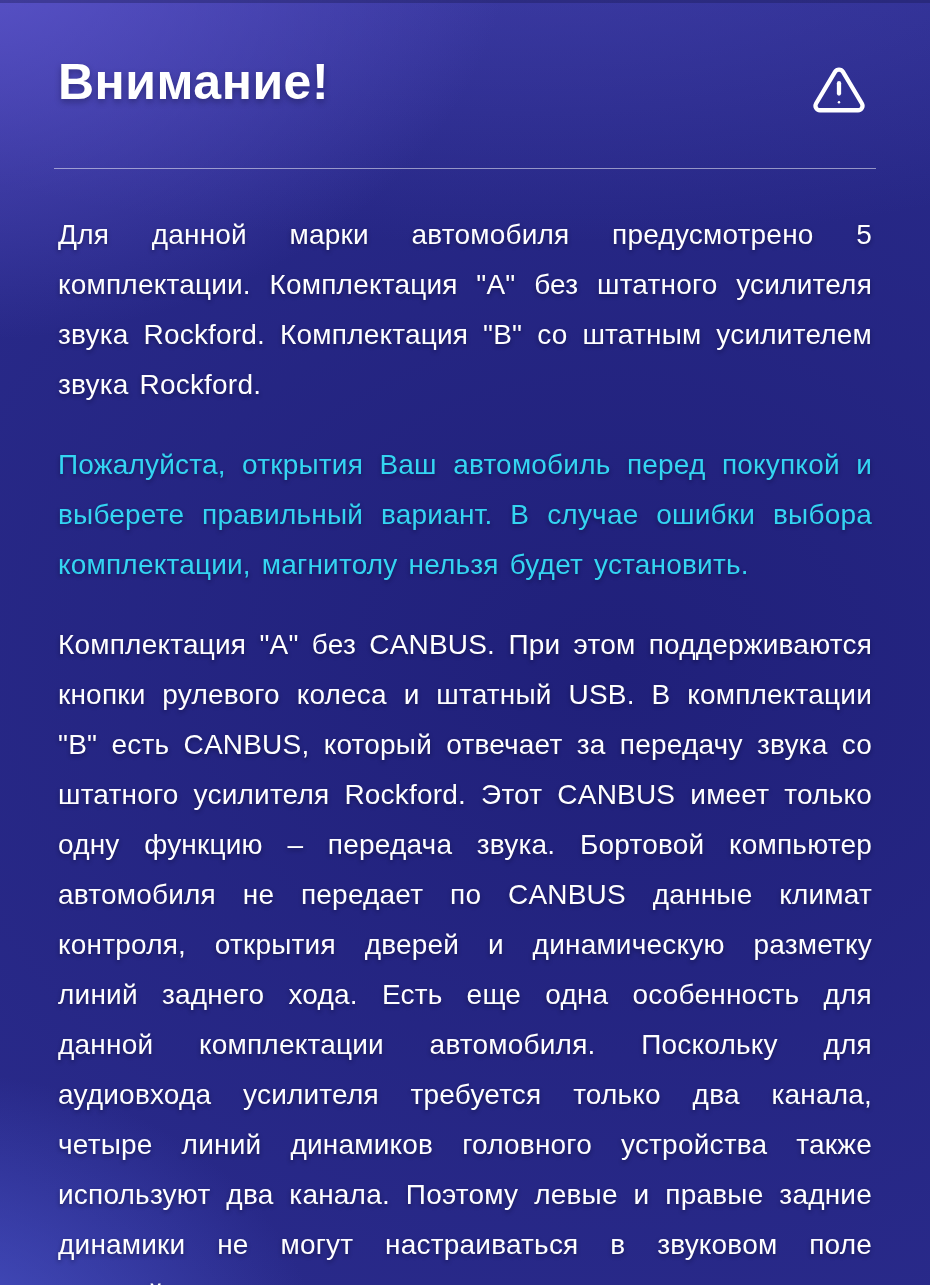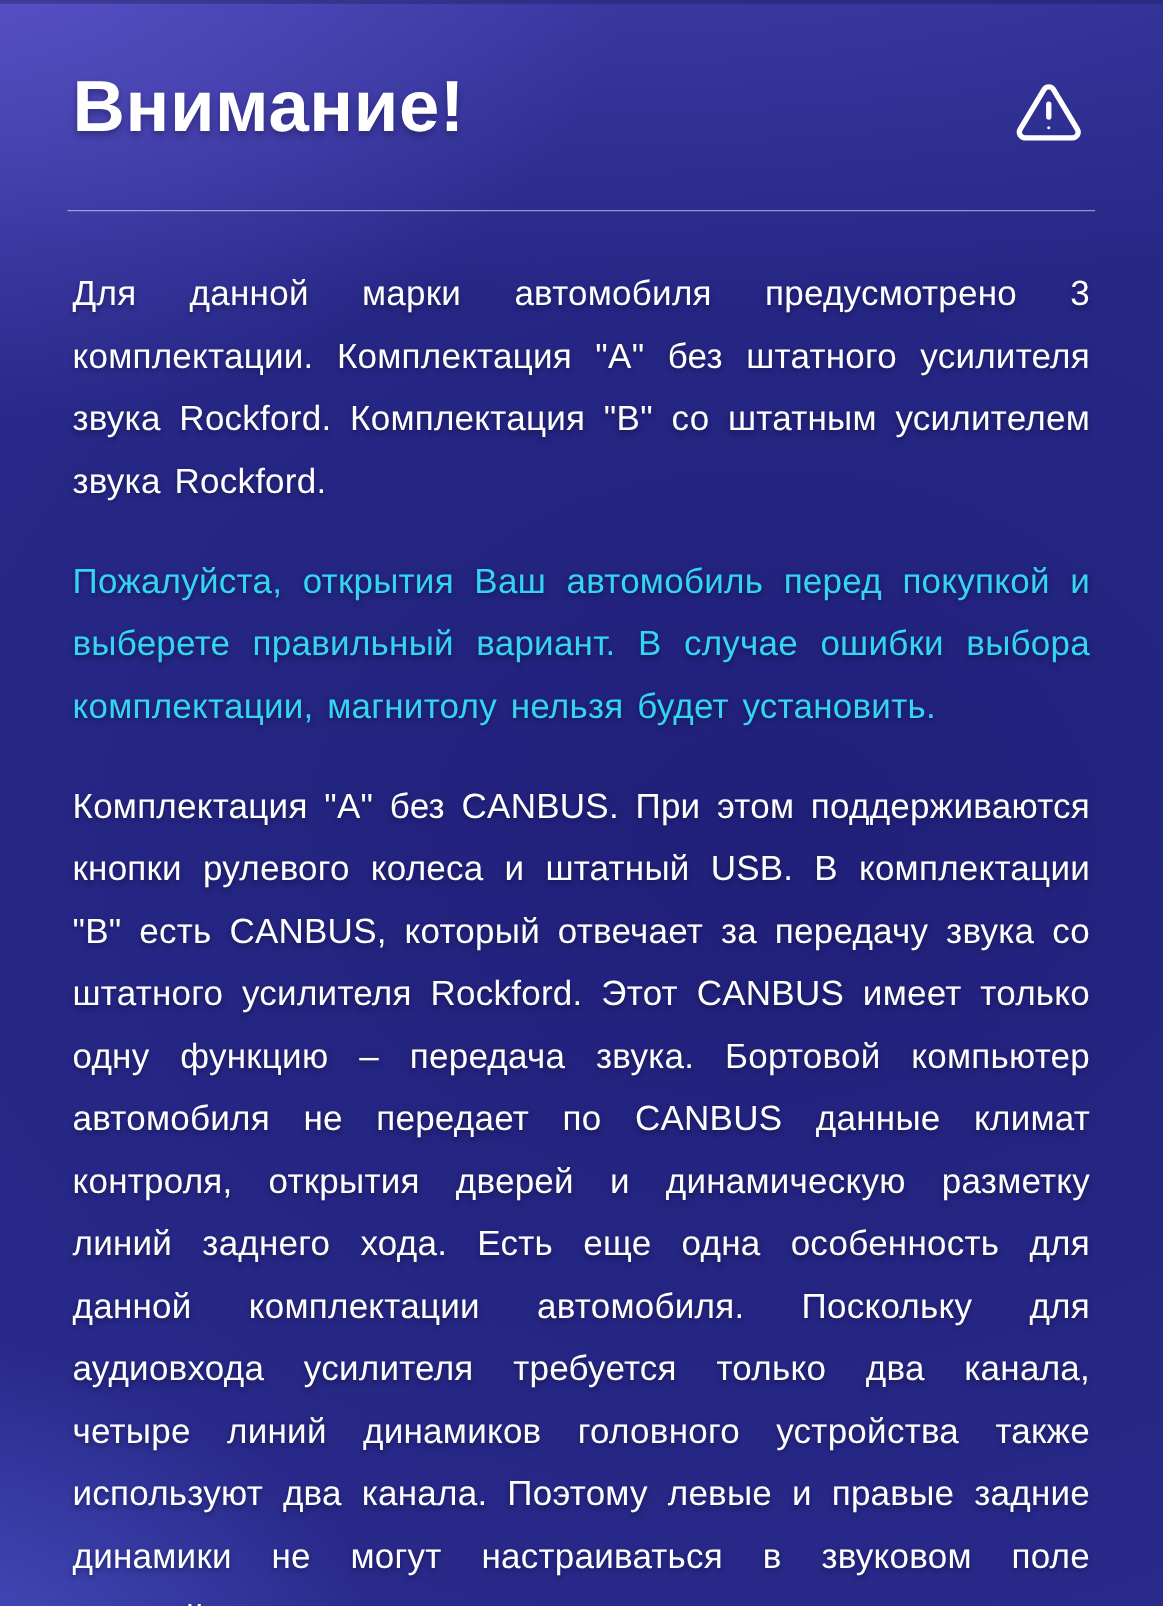--- a/index.html
+++ b/index.html
@@ -30,21 +30,21 @@
     position:relative;
     width:100%;height:100%;
     padding:56px 58px 0 58px;
   }
   .header{
     display:flex;
     justify-content:space-between;
     align-items:flex-start;
   }
   .title{
-    font-size:58px;
+    font-size:50px;
     font-weight:700;
     letter-spacing:0.5px;
     line-height:1.05;
     text-shadow:0 3px 6px rgba(10,10,40,0.35);
   }
   .warning-icon{
     width:54px;height:56px;
     margin-top:6px;
     margin-right:6px;
     flex:0 0 auto;
@@ -81,20 +81,20 @@
         <path d="M10.29 3.86 L1.82 18 a2 2 0 0 0 1.71 3 h16.94 a2 2 0 0 0 1.71 -3 L13.71 3.86 a2 2 0 0 0 -3.42 0 z"></path>
         <line x1="12" y1="9" x2="12" y2="13.6"></line>
         <circle cx="12" cy="17.4" r="0.55" fill="#ffffff" stroke="none"></circle>
       </svg>
     </span>
   </div>
 
   <hr class="divider">
 
   <div class="body-text">
-    <p class="first">Для данной марки автомобиля предусмотрено 3 комплектации. Комплектация "А" без штатного усилителя звука Rockford. Комплектация "В" со штатным усилителем звука Rockford.</p>
+    <p class="first">Для данной марки автомобиля предусмотрено 5 комплектации. Комплектация "А" без штатного усилителя звука Rockford. Комплектация "В" со штатным усилителем звука Rockford.</p>
 
     <p class="highlight">Пожалуйста, открытия Ваш автомобиль перед покупкой и выберете правильный вариант. В случае ошибки выбора комплектации, магнитолу нельзя будет установить.</p>
 
     <p>Комплектация "А" без CANBUS. При этом поддерживаются кнопки рулевого колеса и штатный USB. В комплектации "В" есть CANBUS, который отвечает за передачу звука со штатного усилителя Rockford. Этот CANBUS имеет только одну функцию – передача звука. Бортовой компьютер автомобиля не передает по CANBUS данные климат контроля, открытия дверей и динамическую разметку линий заднего хода. Есть еще одна особенность для данной комплектации автомобиля. Поскольку для аудиовхода усилителя требуется только два канала, четыре линий динамиков головного устройства также используют два канала. Поэтому левые и правые задние динамики не могут настраиваться в звуковом поле эквалайзера.</p>
   </div>
 
 </div>
 
 </body></html>

